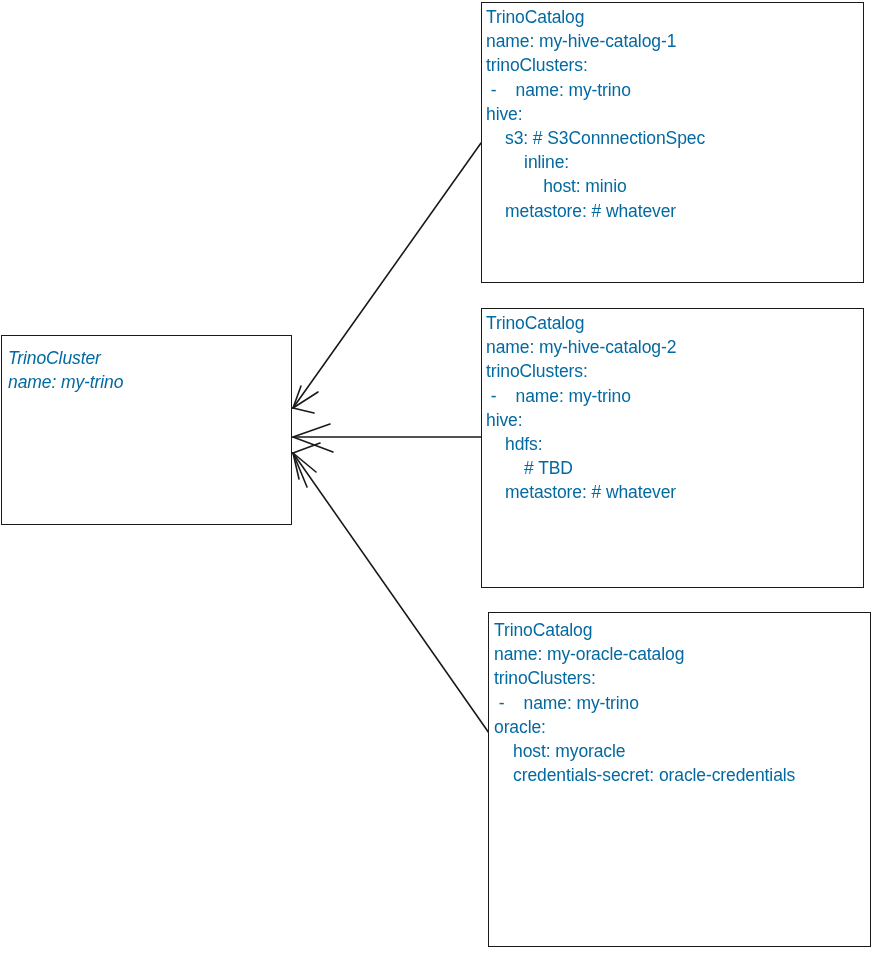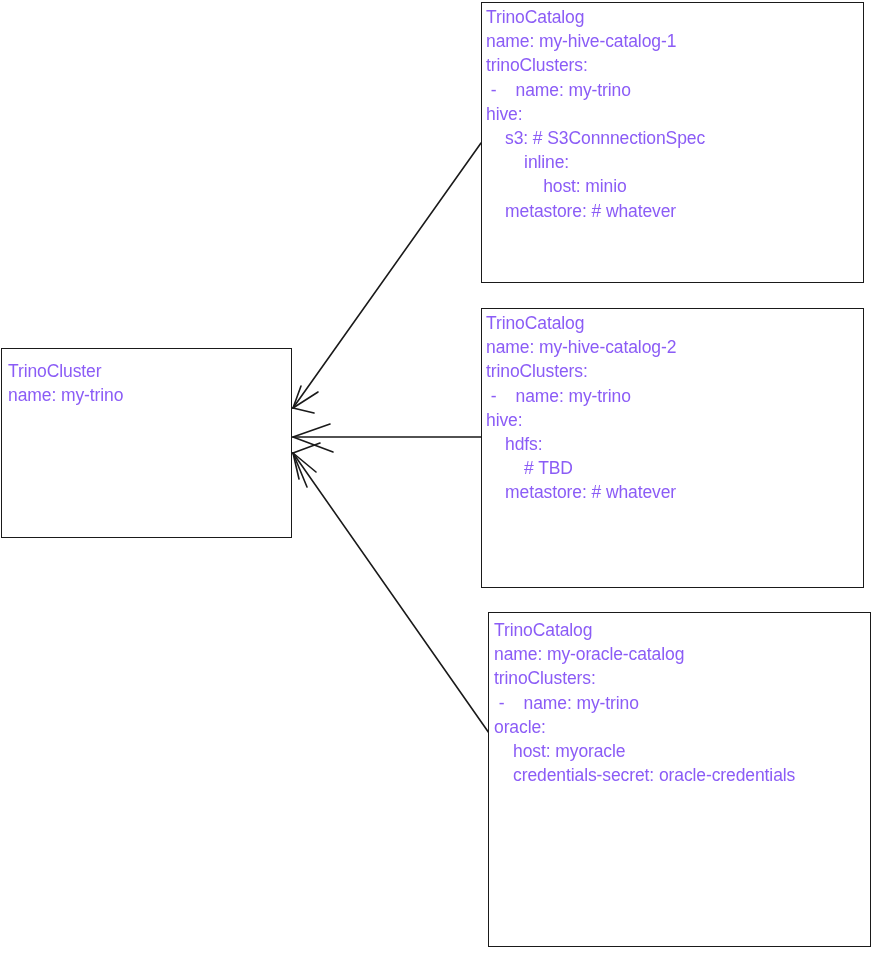--- a/index.html
+++ b/index.html
@@ -29,30 +29,31 @@
     background: #ffffff;
     border: 1.6px solid #1a1a1a;
   }
   .node-text {
     position: absolute;
     left: 4px;
     top: 2px;
     right: 2px;
     font-size: 17.5px;
     line-height: 24.2px;
-    color: #8b5cf6;
+    color: #0369a1;
     white-space: pre;
     letter-spacing: -0.1px;
   }
   
   #node-trinocluster {
     left: 1px;
-    top: 348px;
+    top: 335px;
     width: 291px;
     height: 190px;
+    font-style: italic;
   }
   #node-trinocluster .node-text {
     top: 10px;
     left: 6px;
   }
   
   #node-catalog-1 {
     left: 481px;
     top: 2px;
     width: 383px;

